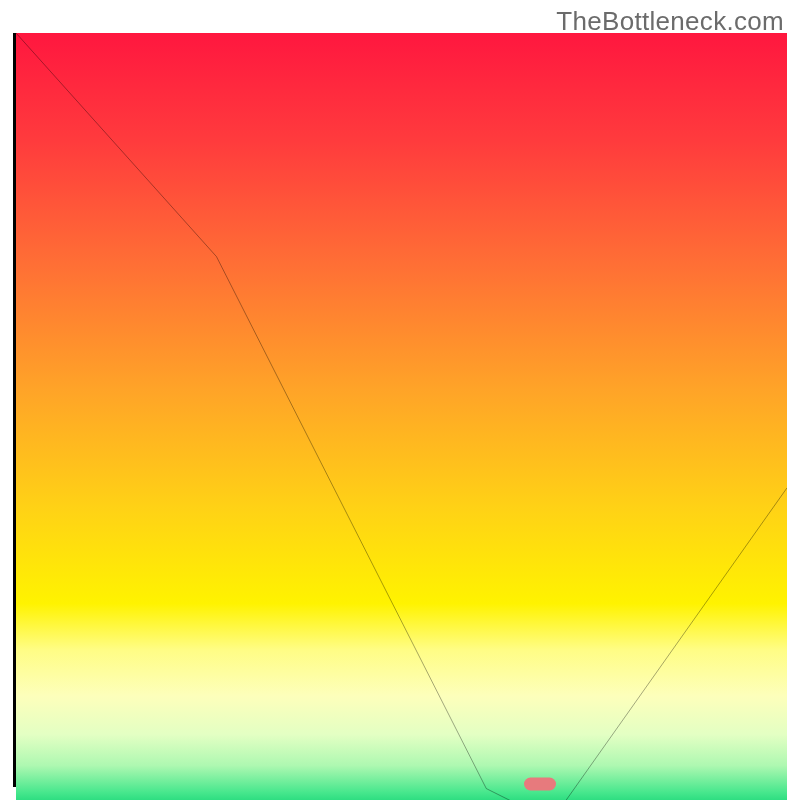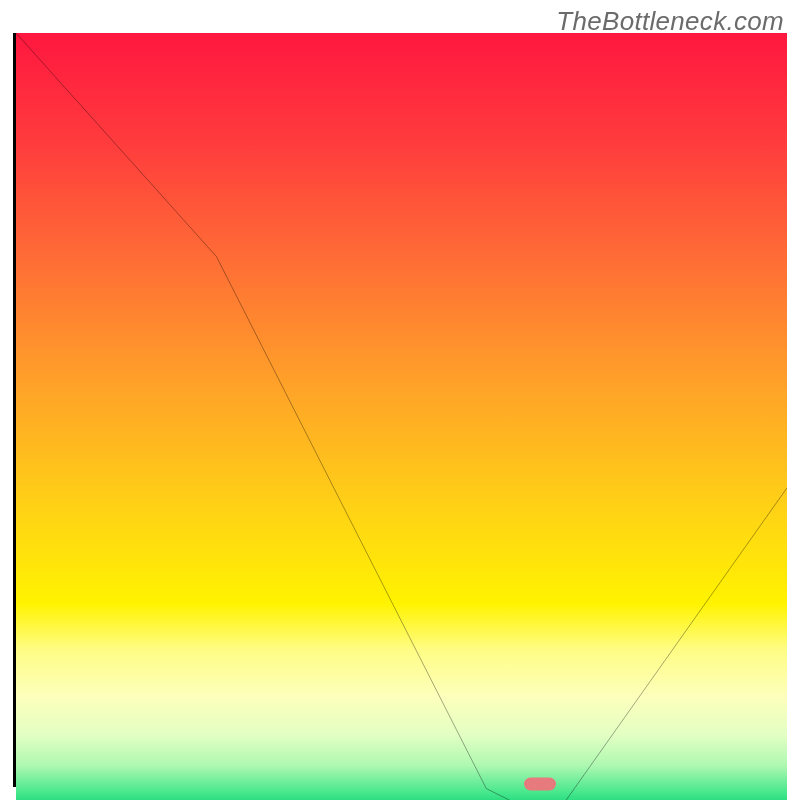--- a/index.html
+++ b/index.html
@@ -8,21 +8,20 @@
     width: 800px;
     height: 800px;
     background: #ffffff;
     overflow: hidden;
     font-family: Arial, Helvetica, sans-serif;
   }
   .wrap {
     position: relative;
     width: 800px;
     height: 576px;
-    font-style: italic;
   }
   .watermark {
     position: absolute;
     top: 6px;
     right: 16px;
     color: #6b6b6b;
     font-size: 26px;
     font-weight: 500;
     letter-spacing: 0.3px;
     user-select: none;

